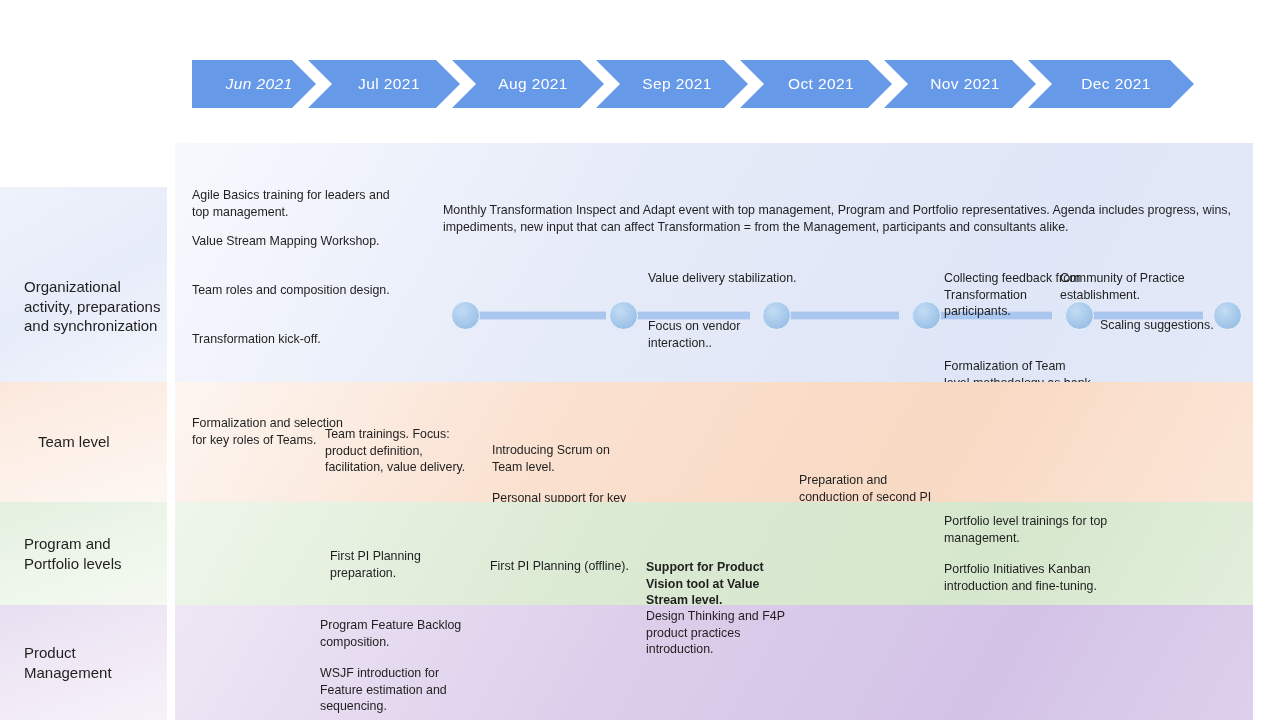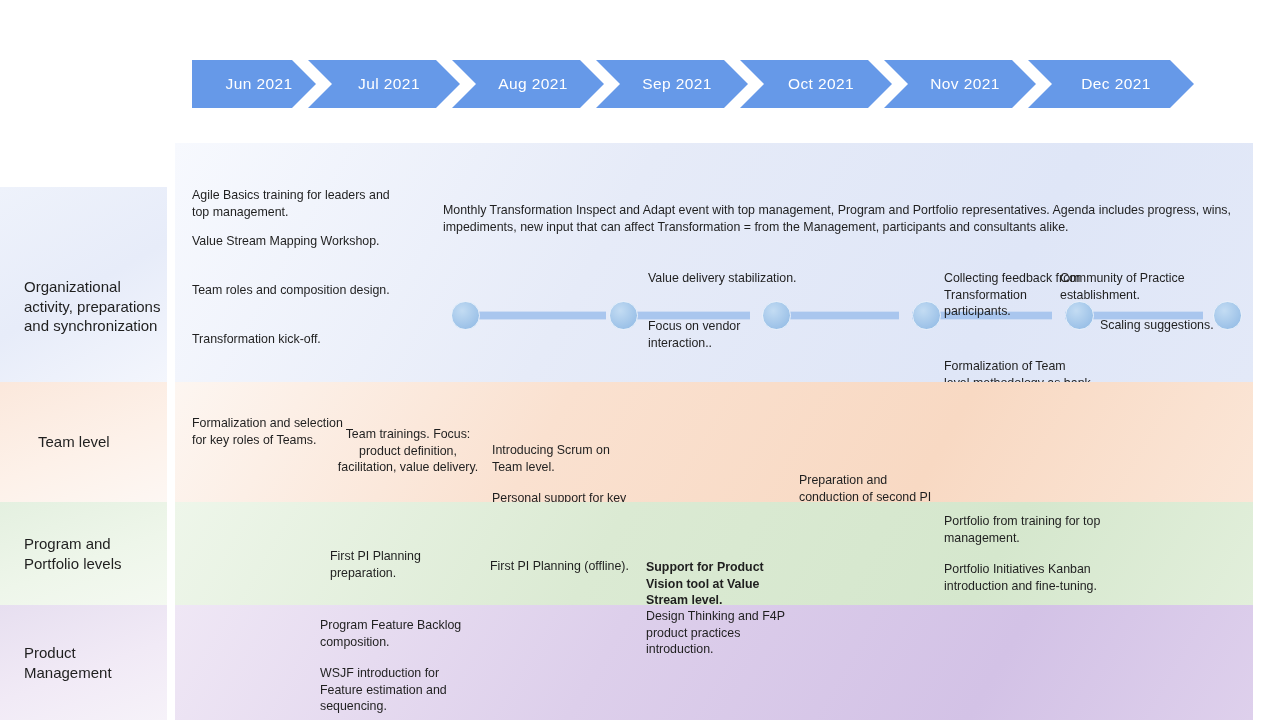--- a/index.html
+++ b/index.html
@@ -24,20 +24,21 @@
     font-size:15.5px;
     letter-spacing:.4px;
     display:flex; align-items:center; justify-content:center;
     -webkit-clip-path: polygon(0 0, calc(100% - 24px) 0, 100% 50%, calc(100% - 24px) 100%, 0 100%, 24px 50%);
     clip-path: polygon(0 0, calc(100% - 24px) 0, 100% 50%, calc(100% - 24px) 100%, 0 100%, 24px 50%);
     margin-right:-8px;
   }
   .chev.first{
     -webkit-clip-path: polygon(0 0, calc(100% - 24px) 0, 100% 50%, calc(100% - 24px) 100%, 0 100%);
     clip-path: polygon(0 0, calc(100% - 24px) 0, 100% 50%, calc(100% - 24px) 100%, 0 100%);
+    font-style: italic;
   }
   .chev span{ padding-left:10px; }
 
   
   .row{ position:absolute; left:0; }
   .row .label-cell{
     position:absolute; left:0; top:0; width:167px; height:100%;
     display:flex; align-items:center;
     padding-left:24px; padding-right:6px;
   }
@@ -149,36 +150,36 @@
       <div class="note" style="left:925px; top:174px; width:160px;">Scaling suggestions.</div>
     </div>
   </div>
 
   <div class="row" id="row-team" style="top:382px; height:120px; width:1280px;">
     <div class="label-cell">
       <div class="label-text">Team  level</div>
     </div>
     <div class="body-cell">
       <div class="note" style="left:17px; top:33px; width:160px;">Formalization  and selection for key roles of Teams.</div>
-      <div class="note" style="left:158px; top:44px; width:150px;text-align:center;">Team  trainings. Focus: product  definition, facilitation, value delivery.</div>
+      <div class="note" style="left:150px; top:44px; width:150px;">Team  trainings. Focus: product  definition, facilitation, value delivery.</div>
       <div class="note" style="left:317px; top:60px; width:150px;">Introducing  Scrum on Team  level.</div>
       <div class="note" style="left:317px; top:108px; width:150px;">Personal  support  for key Team  roles.</div>
       <div class="note" style="left:624px; top:90px; width:150px;">Preparation  and conduction of second PI Planning (online).</div>
     </div>
   </div>
 
   <div class="row" id="row-prog" style="top:502px; height:103px; width:1280px;">
     <div class="label-cell">
       <div class="label-text">Program  and Portfolio  levels</div>
     </div>
     <div class="body-cell">
       <div class="note" style="left:155px; top:46px; width:150px;">First PI Planning preparation.</div>
       <div class="note" style="left:315px; top:56px; width:150px;">First PI Planning (offline).</div>
       <div class="note" style="left:471px; top:57px; width:150px;font-weight:bold;">Support for Product Vision tool at Value Stream level.</div>
-      <div class="note" style="left:769px; top:11px; width:175px;">Portfolio from training for top management.</div>
+      <div class="note" style="left:769px; top:11px; width:175px;">Portfolio level trainings for top management.</div>
       <div class="note" style="left:769px; top:59px; width:175px;">Portfolio Initiatives  Kanban introduction  and fine-tuning.</div>
     </div>
   </div>
 
   <div class="row" id="row-prod" style="top:605px; height:115px; width:1280px;">
     <div class="label-cell">
       <div class="label-text">Product Management</div>
     </div>
     <div class="body-cell">
       <div class="note" style="left:145px; top:12px; width:155px;">Program  Feature Backlog composition.</div>

